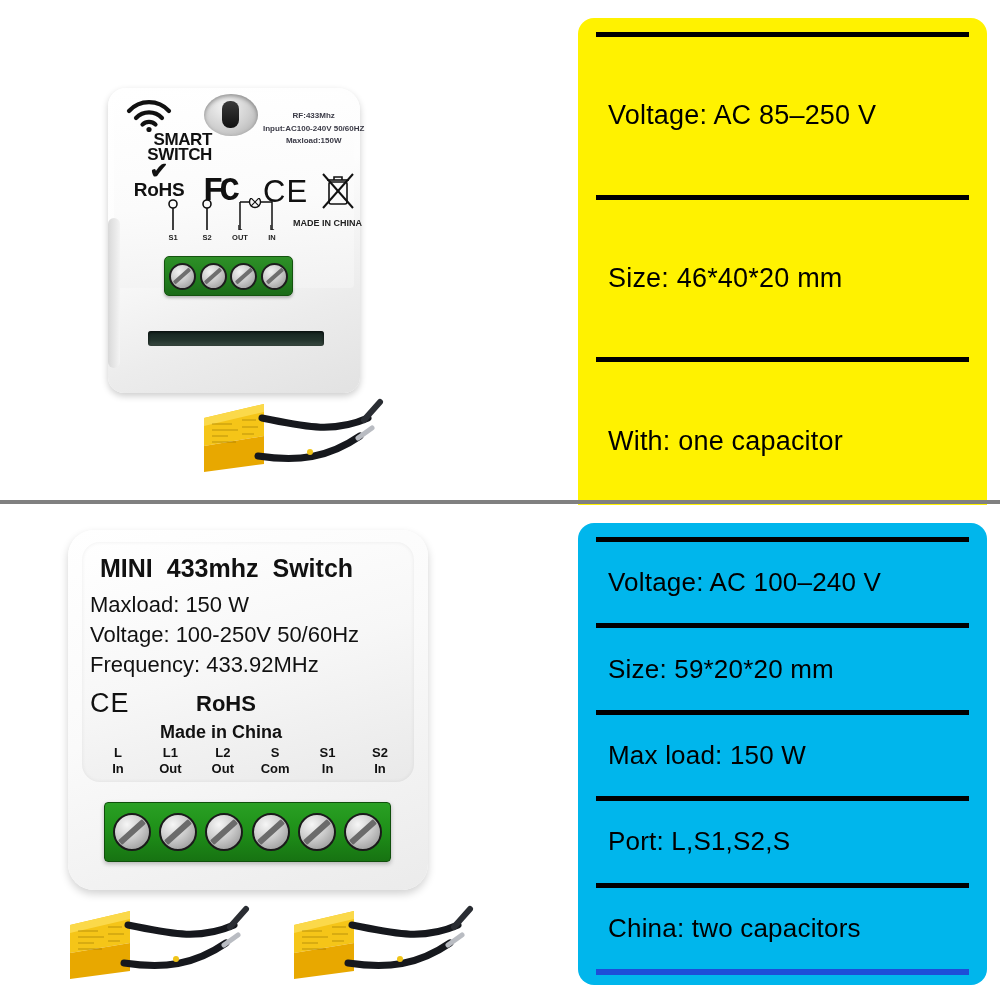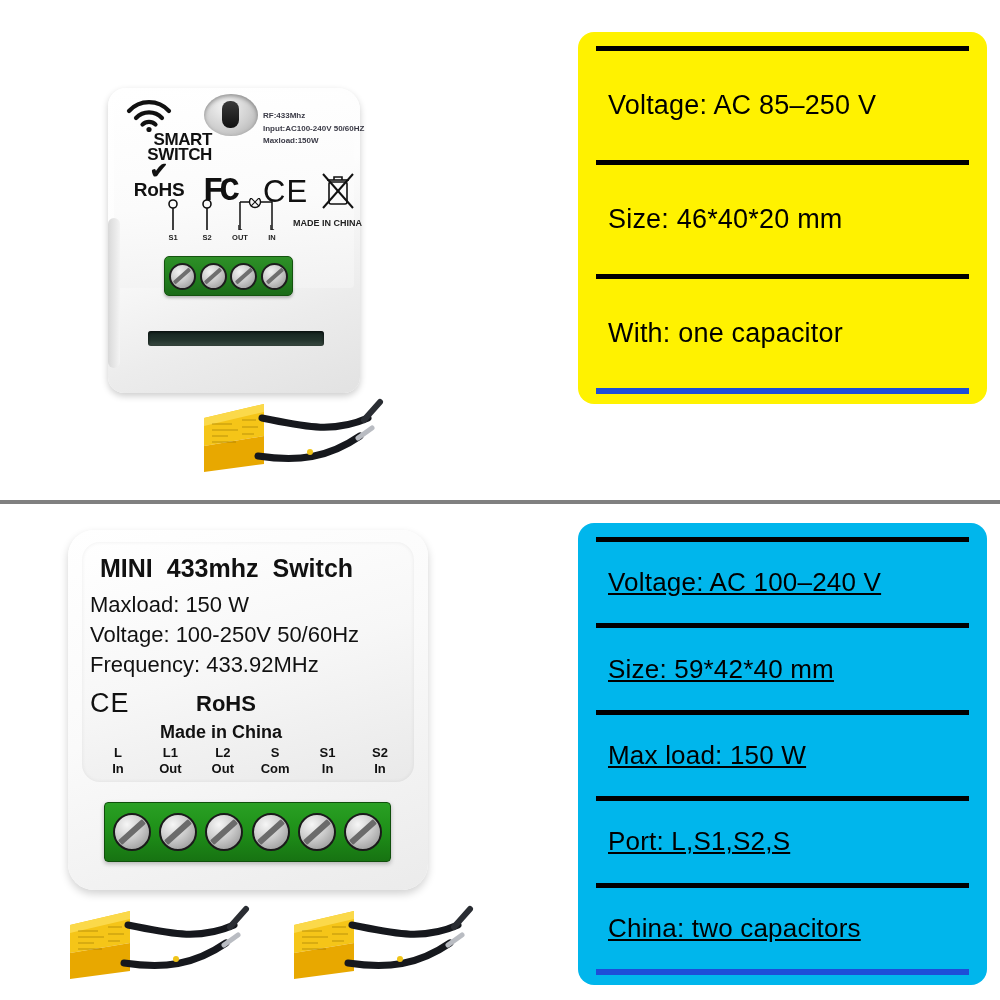--- a/index.html
+++ b/index.html
@@ -38,22 +38,22 @@
   .spec-panel {
     position: absolute;
     border-radius: 16px;
     box-sizing: border-box;
     padding: 14px 18px 10px 18px;
     display: flex;
     flex-direction: column;
     justify-content: space-between;
   }
   #panel-yellow {
-    left: 578px; top: 32px;
-    width: 409px; height: 372px;
+    left: 578px; top: 18px;
+    width: 409px; height: 518px;
     background: #fff200;
     justify-content: center;
   }
   #panel-blue {
     left: 578px; top: 523px;
     width: 409px; height: 462px;
     background: #00b6ec;
   }
   .spec-row {
     position: relative;
@@ -65,21 +65,21 @@
   }
   .spec-row:last-child {
     border-bottom: 6px solid #1d4ed8;
   }
   .spec-text {
     font-size: 27px;
     color: #000000;
     letter-spacing: 0.2px;
     white-space: nowrap;
   }
-  #panel-blue .spec-text { font-size: 26px; text-decoration: underline; }
+  #panel-blue .spec-text { font-size: 26px; }
 
   
   #device-top {
     position: absolute;
     left: 108px; top: 88px;
     width: 252px; height: 305px;
   }
   .body-top {
     position: absolute;
     left: 0; top: 0;
@@ -138,20 +138,21 @@
   }
 
   .spec-print {
     position: absolute;
     left: 155px; top: 22px;
     font-size: 8px;
     font-weight: bold;
     color: #3a3a46;
     line-height: 12.5px;
     white-space: nowrap;
+    text-align: center;
   }
 
   .rohs-block {
     position: absolute;
     left: 12px; top: 75px;
     width: 78px;
     text-align: center;
   }
   .rohs-check { font-size: 22px; line-height: 16px; color: #111; font-weight: bold; }
   .rohs-word  { font-size: 19px; font-weight: bold; color: #111; letter-spacing: -0.3px; }
@@ -538,21 +539,21 @@
     <path d="M172 24 L188 6" stroke="#2a2d33" stroke-width="6" stroke-linecap="round"></path>
     <path d="M166 42 L180 32" stroke="#b9bcc2" stroke-width="5" stroke-linecap="round"></path>
     <circle cx="118" cy="56" r="3" fill="#f0c419"></circle>
   </svg>
 
   <div class="spec-panel" id="panel-blue" style="top:18px;">
     <div class="spec-row">
       <span class="spec-text">Voltage: AC 100–240 V</span>
     </div>
     <div class="spec-row">
-      <span class="spec-text">Size: 59*42*40 mm</span>
+      <span class="spec-text">Size: 59*20*20 mm</span>
     </div>
     <div class="spec-row">
       <span class="spec-text">Max load: 150 W</span>
     </div>
     <div class="spec-row">
       <span class="spec-text">Port: L,S1,S2,S</span>
     </div>
     <div class="spec-row">
       <span class="spec-text">China: two capacitors</span>
     </div>

